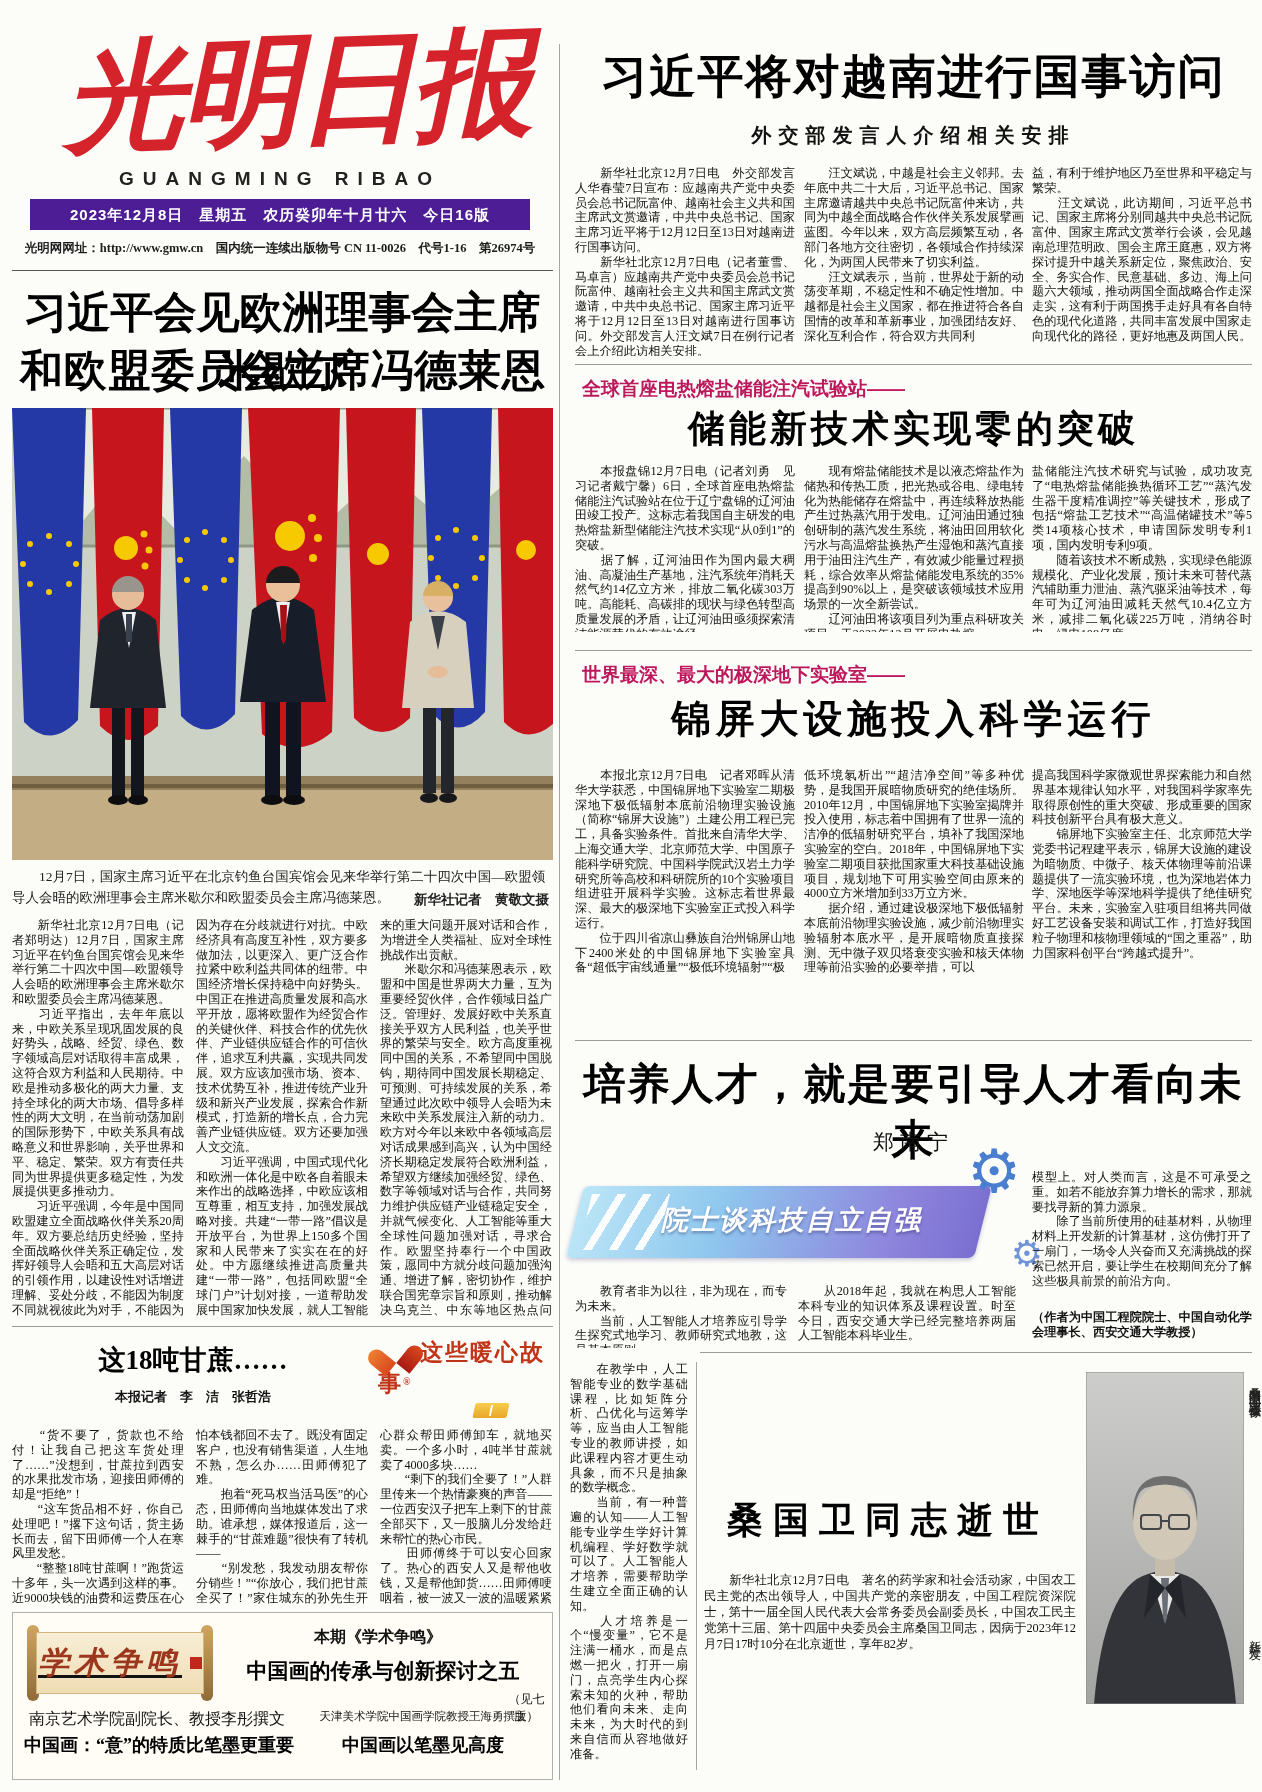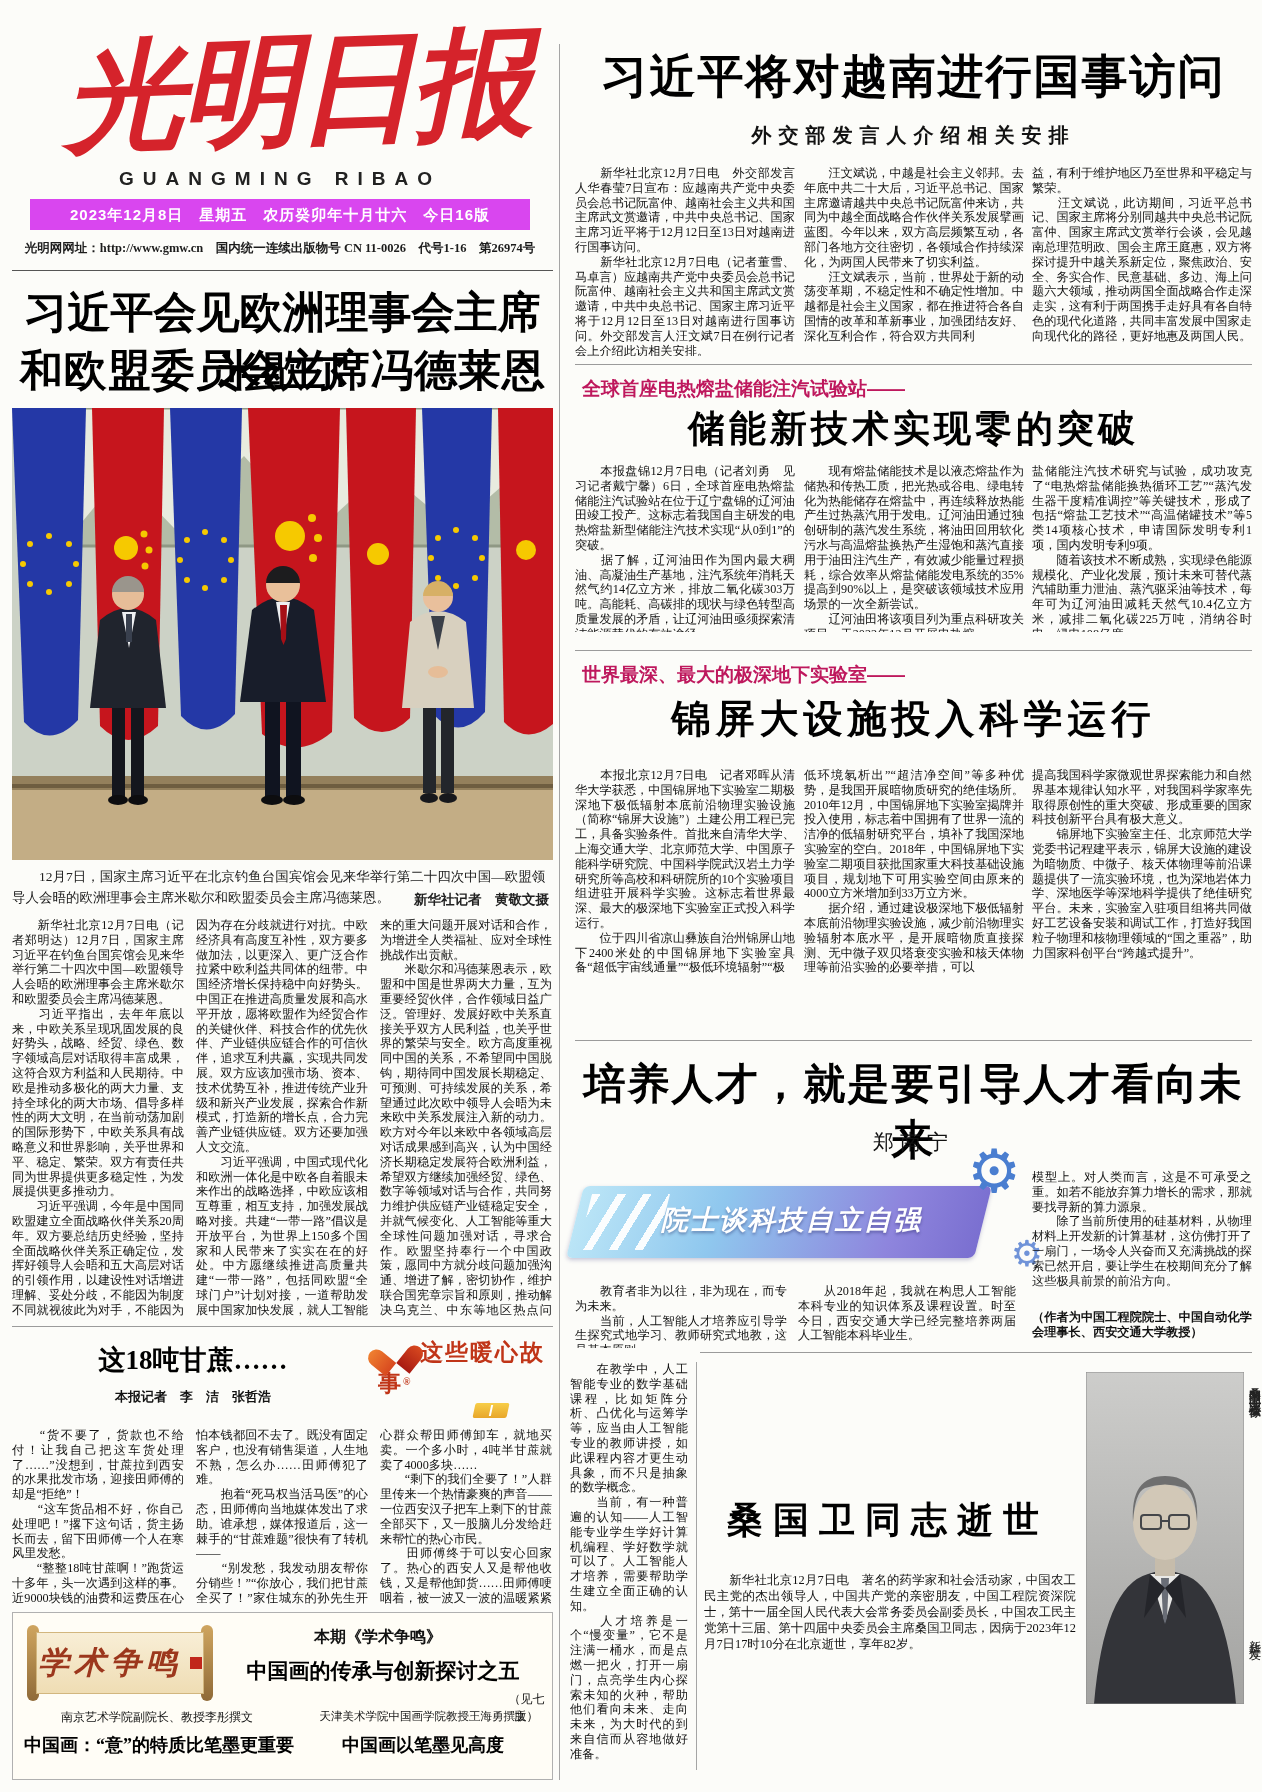--- a/index.html
+++ b/index.html
@@ -9,21 +9,21 @@
   .hrule{position:absolute;height:1px;background:#9b9b9b;}
   .vrule{position:absolute;width:1px;background:#a5a5a5;}
   .sans{font-family:"Liberation Sans","DejaVu Sans",sans-serif;}
   .center{text-align:center;}
   .col{position:absolute;font-size:12.2px;line-height:14.8px;text-align:justify;overflow:hidden;}
   .col p{margin:0;}
   
   .mast-title{font-size:120px;font-weight:bold;font-style:italic;color:#d5232b;
               letter-spacing:-4px;transform:rotate(-2deg);white-space:nowrap;}
   .mast-rom{font-size:19px;letter-spacing:9px;font-weight:bold;color:#222;}
-  .date-bar{background:#d946ef;color:#fff;font-size:15px;font-weight:bold;line-height:31px;letter-spacing:1px;}
+  .date-bar{background:#4c1d95;color:#fff;font-size:15px;font-weight:bold;line-height:31px;letter-spacing:1px;}
   .info-line{font-size:12.5px;font-weight:bold;color:#1c1c1c;}
   
   .h-black{font-weight:900;color:#000;}
   .h-serif{font-weight:bold;color:#000;}
   .kicker{font-family:"Liberation Sans","DejaVu Sans",sans-serif;font-weight:bold;font-size:19px;color:#be185d;}
   .justify-last{text-align:justify;text-align-last:justify;}
   .caption{font-size:13.5px;line-height:21px;color:#222;}
   .caption .credit{position:absolute;right:4px;bottom:0;font-weight:bold;}
   .credit-line{font-weight:bold;}
   
@@ -45,21 +45,21 @@
   .heart::before{left:17px;transform:rotate(45deg);transform-origin:0 100%;background:linear-gradient(#d8491f,#a81a12);}
   .heart::after{left:0;transform:rotate(-45deg);transform-origin:100% 100%;background:linear-gradient(#ef8030,#d8491f);}
   .warm-text{font-size:23px;font-weight:bold;color:#c03518;letter-spacing:2px;
              font-family:"Liberation Sans","DejaVu Sans",sans-serif;}
   .reg{font-size:10px;color:#c03518;font-weight:bold;}
   .book-icon{display:block;width:34px;height:15px;margin:4px 0 0 96px;transform:skewX(-12deg);
              background:linear-gradient(#f7ce49,#e8a62a);border-radius:2px;position:relative;}
   .book-icon::before{content:"";position:absolute;left:48%;top:2px;bottom:2px;width:2px;background:#fff;}
   
   .acad-box{border:1px solid #b0b0b0;background:#fffdf6;}
-  .scroll-logo{display:flex;align-items:center;}
+  .scroll-logo{display:flex;align-items:center;text-decoration:underline;}
   .scroll-roll{width:12px;height:76px;background:linear-gradient(#cfa55f,#8f6a38);border-radius:6px;flex:0 0 auto;}
   .scroll-body{flex:1;height:60px;margin:0 -3px;background:linear-gradient(#f8eed6,#efddb4);
                border:1px solid #d2b67e;display:flex;align-items:center;justify-content:center;z-index:1;}
   .scroll-text{font-size:31px;font-weight:bold;font-style:italic;color:#9c371d;letter-spacing:5px;}
   .seal{display:inline-block;width:12px;height:12px;background:#c1271b;margin-left:8px;}
   .vtext{writing-mode:vertical-rl;font-size:12px;letter-spacing:3px;color:#222;}
 </style>
 </head>
 <body>
 
@@ -325,19 +325,19 @@
       <span class="scroll-roll"></span>
       <span class="scroll-body">
         <span class="scroll-text">学术争鸣</span>
         <span class="seal"></span>
       </span>
       <span class="scroll-roll"></span>
     </div>
     <div class="abs center" style="left:240px;top:14px;width:250px;font-size:16px;font-weight:bold;">本期《学术争鸣》</div>
     <div class="abs center h-serif" style="left:210px;top:44px;width:320px;font-size:21px;">中国画的传承与创新探讨之五</div>
     <div class="abs" style="left:488px;top:78px;font-size:12px;text-align:center;">（见七版）</div>
-    <div class="abs center" style="left:16px;top:96px;width:256px;font-size:12px;text-align:center;">南京艺术学院副院长、教授李彤撰文</div>
+    <div class="abs center" style="left:16px;top:96px;width:256px;font-size:16px;text-align:center;">南京艺术学院副院长、教授李彤撰文</div>
     <div class="abs center h-serif" style="left:8px;top:120px;width:276px;font-size:18px;">中国画：“意”的特质比笔墨更重要</div>
     <div class="abs center" style="left:286px;top:96px;width:248px;font-size:11.5px;">天津美术学院中国画学院教授王海勇撰文</div>
     <div class="abs center h-serif" style="left:286px;top:120px;width:248px;font-size:18px;">中国画以笔墨见高度</div>
   </div>
 
 </div>
 
 </body></html>

